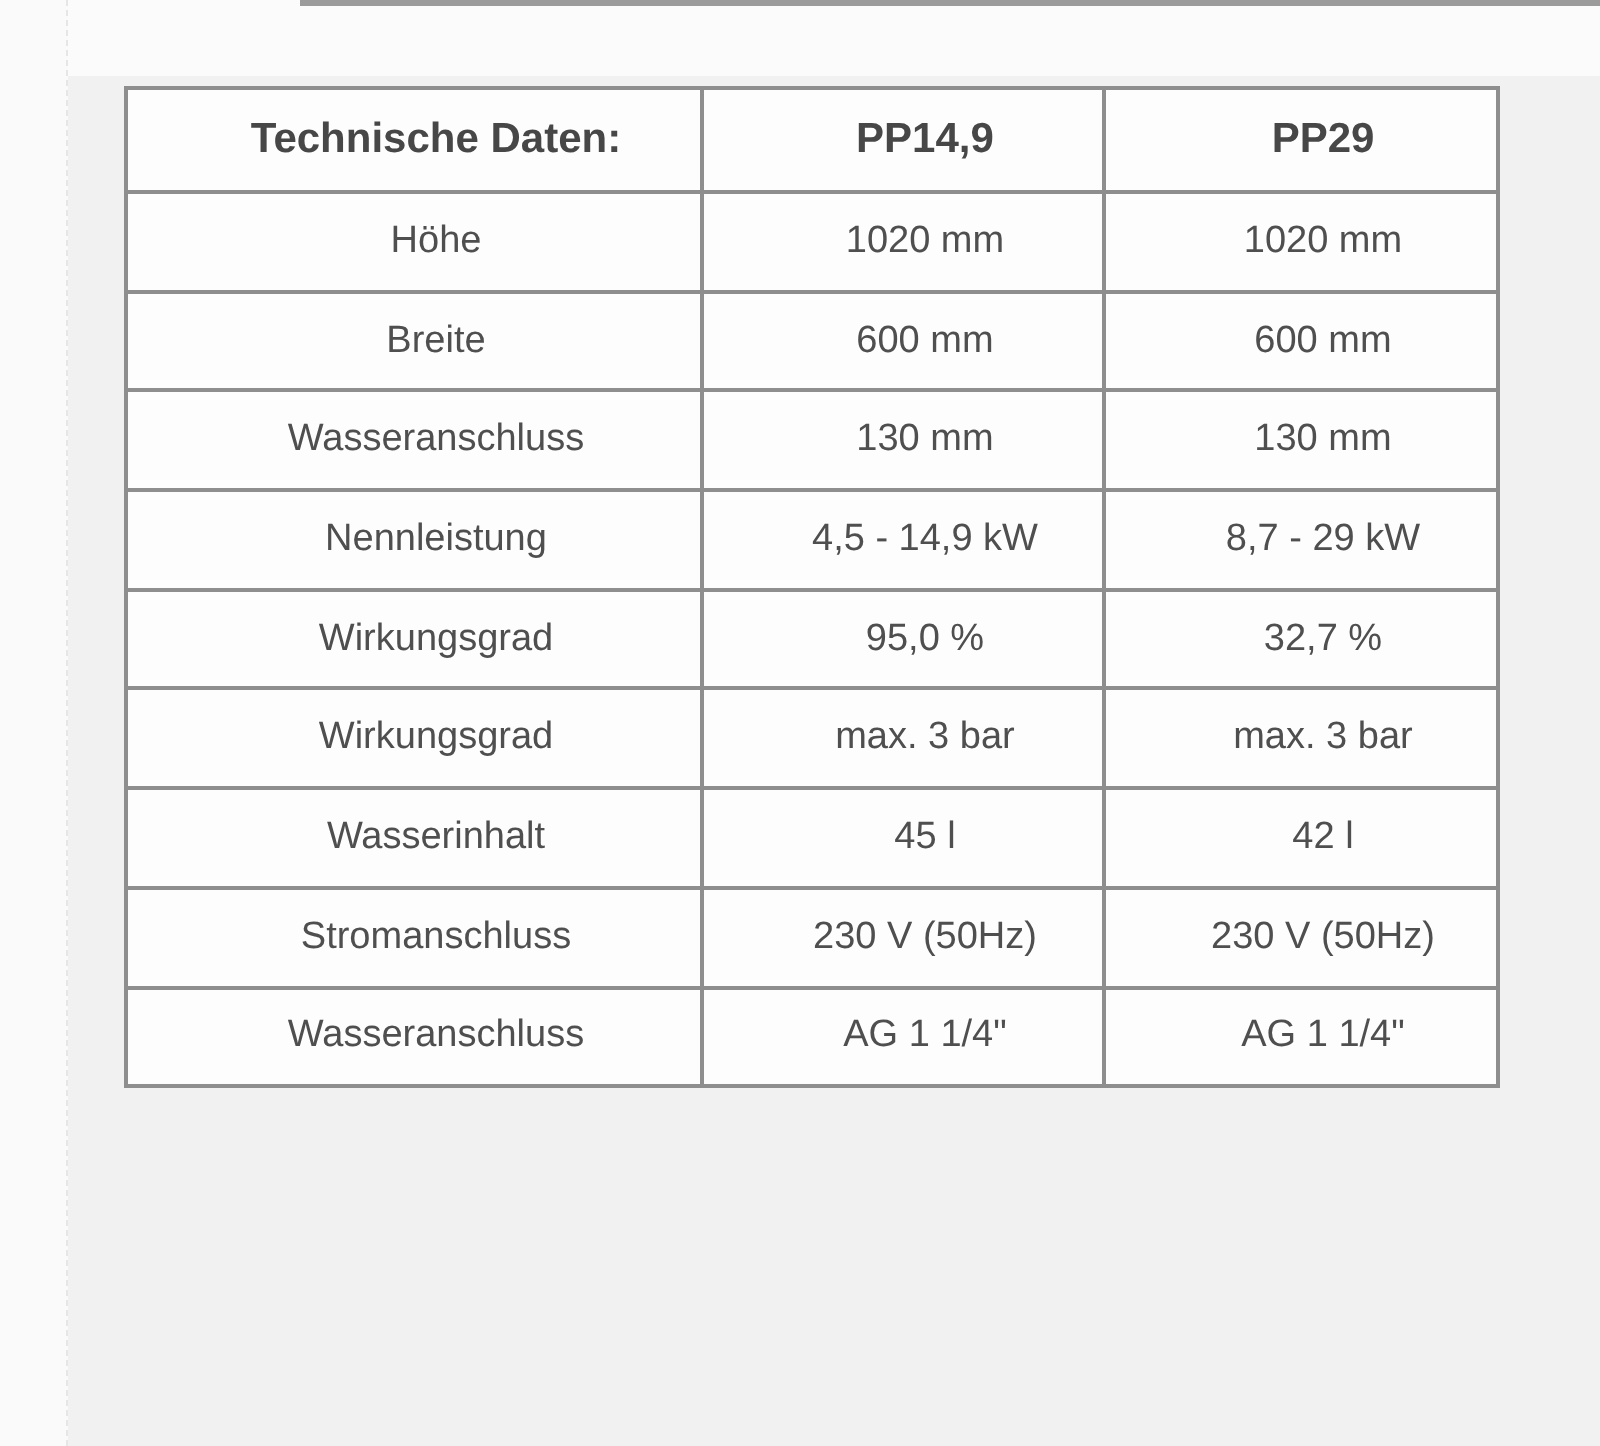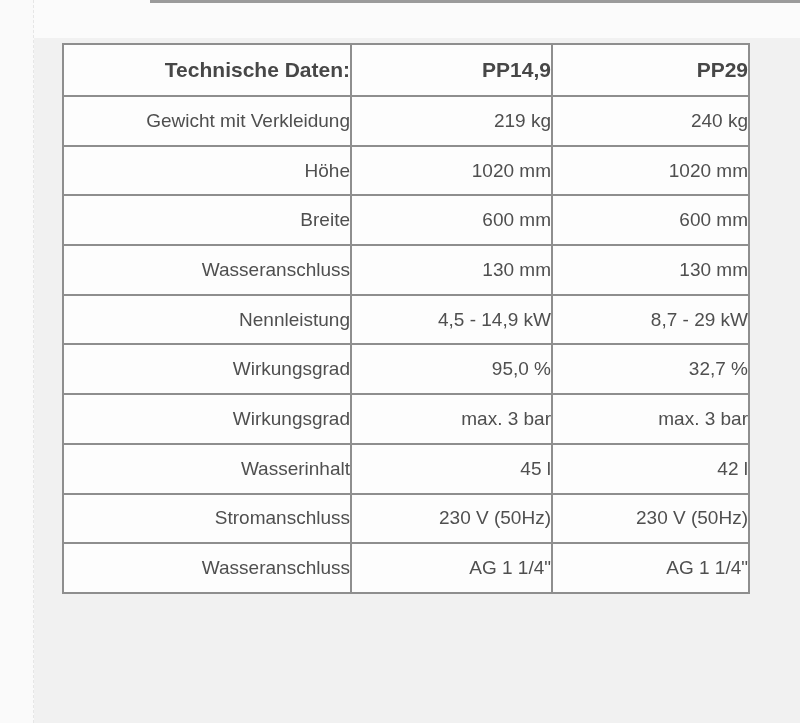--- a/index.html
+++ b/index.html
@@ -43,21 +43,21 @@
     table-layout: fixed;
     background: #fdfdfd;
   }
   .spec-table col.c1 { width: 288px; }
   .spec-table col.c2 { width: 201px; }
   .spec-table col.c3 { width: 197px; }
   .spec-table th, .spec-table td {
     border: 2px solid #8e8e8e;
     padding: 0 0 0 22px;
     vertical-align: middle;
-    text-align: right;
+    text-align: center;
     white-space: nowrap;
     overflow: hidden;
   }
   .spec-table thead tr { height: 52px; }
   .spec-table tbody tr { height: 49.7px; }
   .spec-table th {
     font-size: 21px;
     font-weight: bold;
     color: #474747;
   }
@@ -83,25 +83,20 @@
         <col class="c3">
     </colgroup>
     <thead>
       <tr>
         <th>Technische Daten:</th>
         <th>PP14,9</th>
         <th>PP29</th>
       </tr>
     </thead>
     <tbody>
-        <tr>
-      <td>Gewicht mit Verkleidung</td>
-      <td>219 kg</td>
-      <td>240 kg</td>
-    </tr>
         <tr>
       <td>Höhe</td>
       <td>1020 mm</td>
       <td>1020 mm</td>
     </tr>
         <tr>
       <td>Breite</td>
       <td>600 mm</td>
       <td>600 mm</td>
     </tr>

